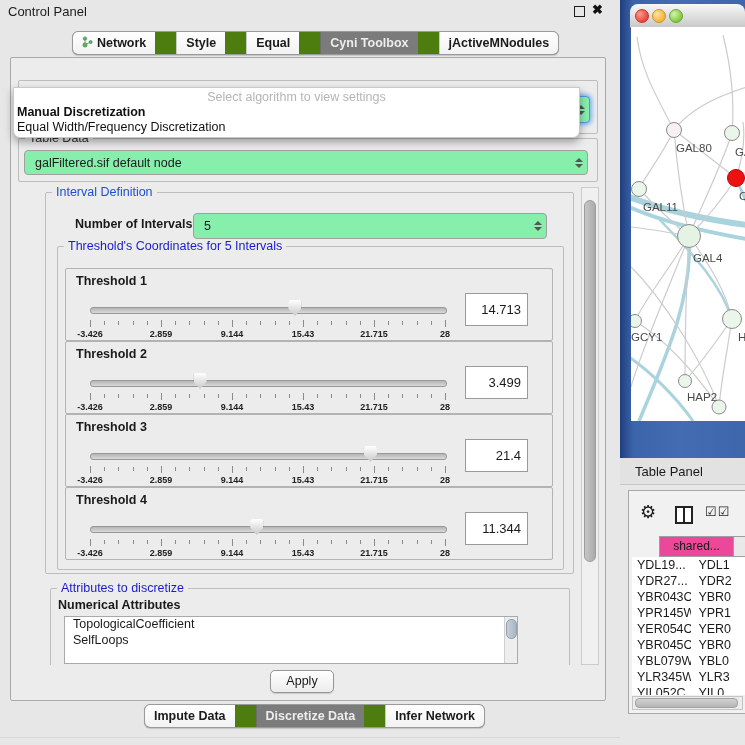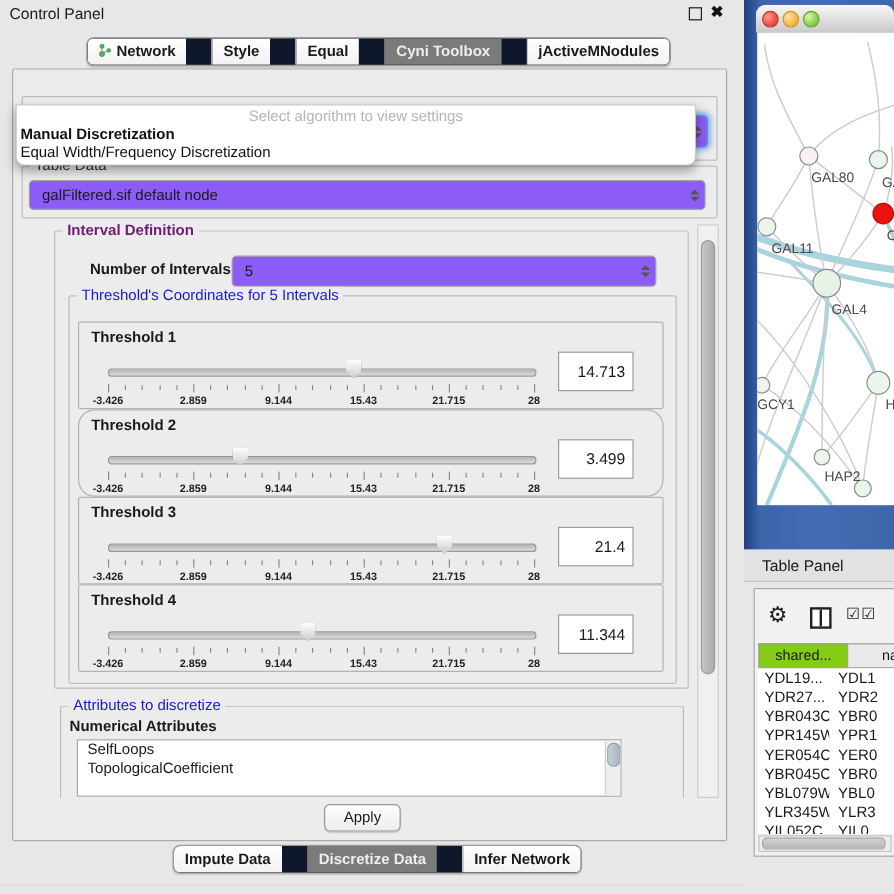--- a/index.html
+++ b/index.html
@@ -8,40 +8,40 @@
   .abs{position:absolute;}
 
   
   .cp-titlebar{left:0;top:0;width:620px;height:22px;background:#e7e7e7;}
   .cp-title{position:absolute;left:8px;top:4px;font-size:13px;color:#1c1c1c;}
   .float-btn{position:absolute;left:574px;top:6px;width:9px;height:9px;border:1.5px solid #1c1c1c;background:transparent;}
   .close-btn{position:absolute;left:592px;top:2px;font-size:13px;font-weight:bold;color:#111;}
 
   
   .seg{display:flex;height:22px;border:1px solid #9a9a9a;border-radius:6px;overflow:hidden;
-       background:#0f172a;box-shadow:0 1px 1px rgba(0,0,0,.15);}
+       background:#4d7c0f;box-shadow:0 1px 1px rgba(0,0,0,.15);}
   .seg-item{display:flex;align-items:center;gap:4px;padding:0 9px;font-size:12.5px;font-weight:bold;
             background:linear-gradient(#ffffff,#f2f2f2);cursor:default;white-space:nowrap;}
   .seg-item + .seg-item{border-left:1px solid #c9c9c9;margin-left:21px;}
   .seg-item.selected{background:#7b7b7b;color:#ededed;border-left:1px solid #6e6e6e;}
   .top-seg{left:72px;top:31px;}
   .bottom-seg{left:144px;top:704px;}
 
   
   .outer-panel{left:10px;top:57px;width:594px;height:642px;background:#ececec;
                border:1px solid #aaaaaa;border-radius:2px;}
 
   .groupbox{position:absolute;border:1px solid #bdbdbd;border-radius:2px;background:transparent;}
   .group-title{position:absolute;top:-8px;left:6px;background:#ececec;padding:0 4px;font-size:12.5px;}
-  .gt-green{color:#701a75;font-weight:bold;}
+  .gt-green{color:#1d4ed8;}
   .gt-blue{color:#1a1acd;}
   .gt-gray{color:#8f9b8f;margin-top:24px;}
 
   
-  .combo{position:absolute;background:#8b5cf6;border:1px solid #a0a0a0;border-radius:4px;
+  .combo{position:absolute;background:#86efac;border:1px solid #a0a0a0;border-radius:4px;
          font-size:12.5px;display:flex;align-items:center;}
   .combo .val{padding-left:10px;flex:1;}
   .stepper{width:16px;display:flex;flex-direction:column;align-items:center;justify-content:center;gap:2px;}
   .stepper i{display:block;width:0;height:0;border-left:4px solid transparent;border-right:4px solid transparent;}
   .stepper .up{border-bottom:4px solid #555;}
   .stepper .dn{border-top:4px solid #555;}
   .focus-ring{box-shadow:0 0 4px 2px #7fb3e8;border-color:#5a96d6;}
 
   
   .popup{left:13px;top:87px;width:565px;height:49px;background:#fff;z-index:30;
@@ -100,21 +100,21 @@
   
   .tp-bar{left:620px;top:458px;width:125px;height:26px;background:#e2e2e2;border-bottom:1px solid #c6c6c6;}
   .tp-bar span{position:absolute;left:15px;top:6px;font-size:13px;}
   .tp-box{left:628px;top:490px;width:117px;height:222px;background:#f1f1f1;border:1px solid #a8a8a8;}
   .gear{position:absolute;left:640px;top:501px;font-size:18px;color:#1d1d1d;}
   .col-icon{position:absolute;left:675px;top:506px;width:14px;height:14px;background:#fff;border:2px solid #222;}
   .col-icon i{position:absolute;left:50%;top:0;width:2px;height:100%;background:#222;margin-left:-1px;}
   .checks{position:absolute;left:705px;top:504px;font-size:13px;color:#222;letter-spacing:1px;}
   .tp-header{position:absolute;left:632px;top:536px;height:21px;display:flex;}
   .tp-hcell{border:1px solid #9e9e9e;font-size:12px;text-align:center;line-height:19px;background:#e9e9e9;}
-  .tp-hcell.c1{width:73px;background:#84cc16;}
+  .tp-hcell.c1{width:73px;background:#ec4899;margin-left:27px;}
   .tp-hcell.c2{width:84px;border-left:none;text-align:left;padding-left:28px;}
   .tp-rows{position:absolute;left:632px;top:557px;width:113px;height:138px;overflow:hidden;background:#fff;}
   .tp-row{height:16px;display:flex;font-size:12.5px;line-height:16px;background:#fff;}
   .tp-row .c1{width:70px;padding-left:5px;overflow:hidden;white-space:nowrap;}
   .tp-row .c2{width:60px;padding-left:7px;overflow:hidden;white-space:nowrap;}
   .tp-hscroll{left:632px;top:696px;width:109px;height:12px;background:#ededed;border:1px solid #c4c4c4;}
   .tp-hthumb{position:absolute;left:2px;top:1px;width:101px;height:8px;border-radius:4px;
              background:linear-gradient(#d2d2d2,#b5b5b5);border:1px solid #a3a3a3;}
 
   .label-bold{font-size:12.5px;font-weight:bold;}
@@ -240,21 +240,21 @@
         <div class="tick major" style="left: 355px;"></div>
         <div class="tick-label" style="left: -20px;">-3.426</div>
         <div class="tick-label" style="left: 51px;">2.859</div>
         <div class="tick-label" style="left: 122px;">9.144</div>
         <div class="tick-label" style="left: 193px;">15.43</div>
         <div class="tick-label" style="left: 264px;">21.715</div>
         <div class="tick-label" style="left: 335px;">28</div>
       </div>
     <div class="t-value">14.713</div>
   </div>
-  <div class="threshold-panel" style="top:341px;border-radius:14px;">
+  <div class="threshold-panel" style="top:341px;">
     <span class="t-label">Threshold 2</span>
     <div class="slider-zone">
       <div class="track"></div>
       <div class="thumb" style="left: 103.549px;"></div>
     <div class="tick major" style="left: 0px;"></div>
         <div class="tick" style="left: 14.2px;"></div>
         <div class="tick" style="left: 28.4px;"></div>
         <div class="tick" style="left: 42.6px;"></div>
         <div class="tick" style="left: 56.8px;"></div>
         <div class="tick major" style="left: 71px;"></div>
@@ -369,22 +369,22 @@
   </div>
 
   <div class="groupbox" style="left:50px;top:588px;width:518px;height:76px;border-bottom:none;border-radius:2px 2px 0 0;">
     <span class="group-title gt-blue">Attributes to discretize</span>
   </div>
   <div class="abs label-bold" style="left:58px;top:598px;">Numerical Attributes</div>
   <div class="attr-list" id="attr-list">
     <div class="attr-vscroll">
       <div class="attr-vthumb"></div>
     </div>
-  <div class="attr-item">SelfLoops</div>
-      <div class="attr-item">TopologicalCoefficient</div>
+  <div class="attr-item">TopologicalCoefficient</div>
+      <div class="attr-item">SelfLoops</div>
     </div>
 
   <div class="abs apply-btn">Apply</div>
 
   <div class="abs seg bottom-seg" id="bottom-tabs">
       <div class="seg-item">
         <span>Impute Data</span>
       </div>
       <div class="seg-item selected">
         <span>Discretize Data</span>

